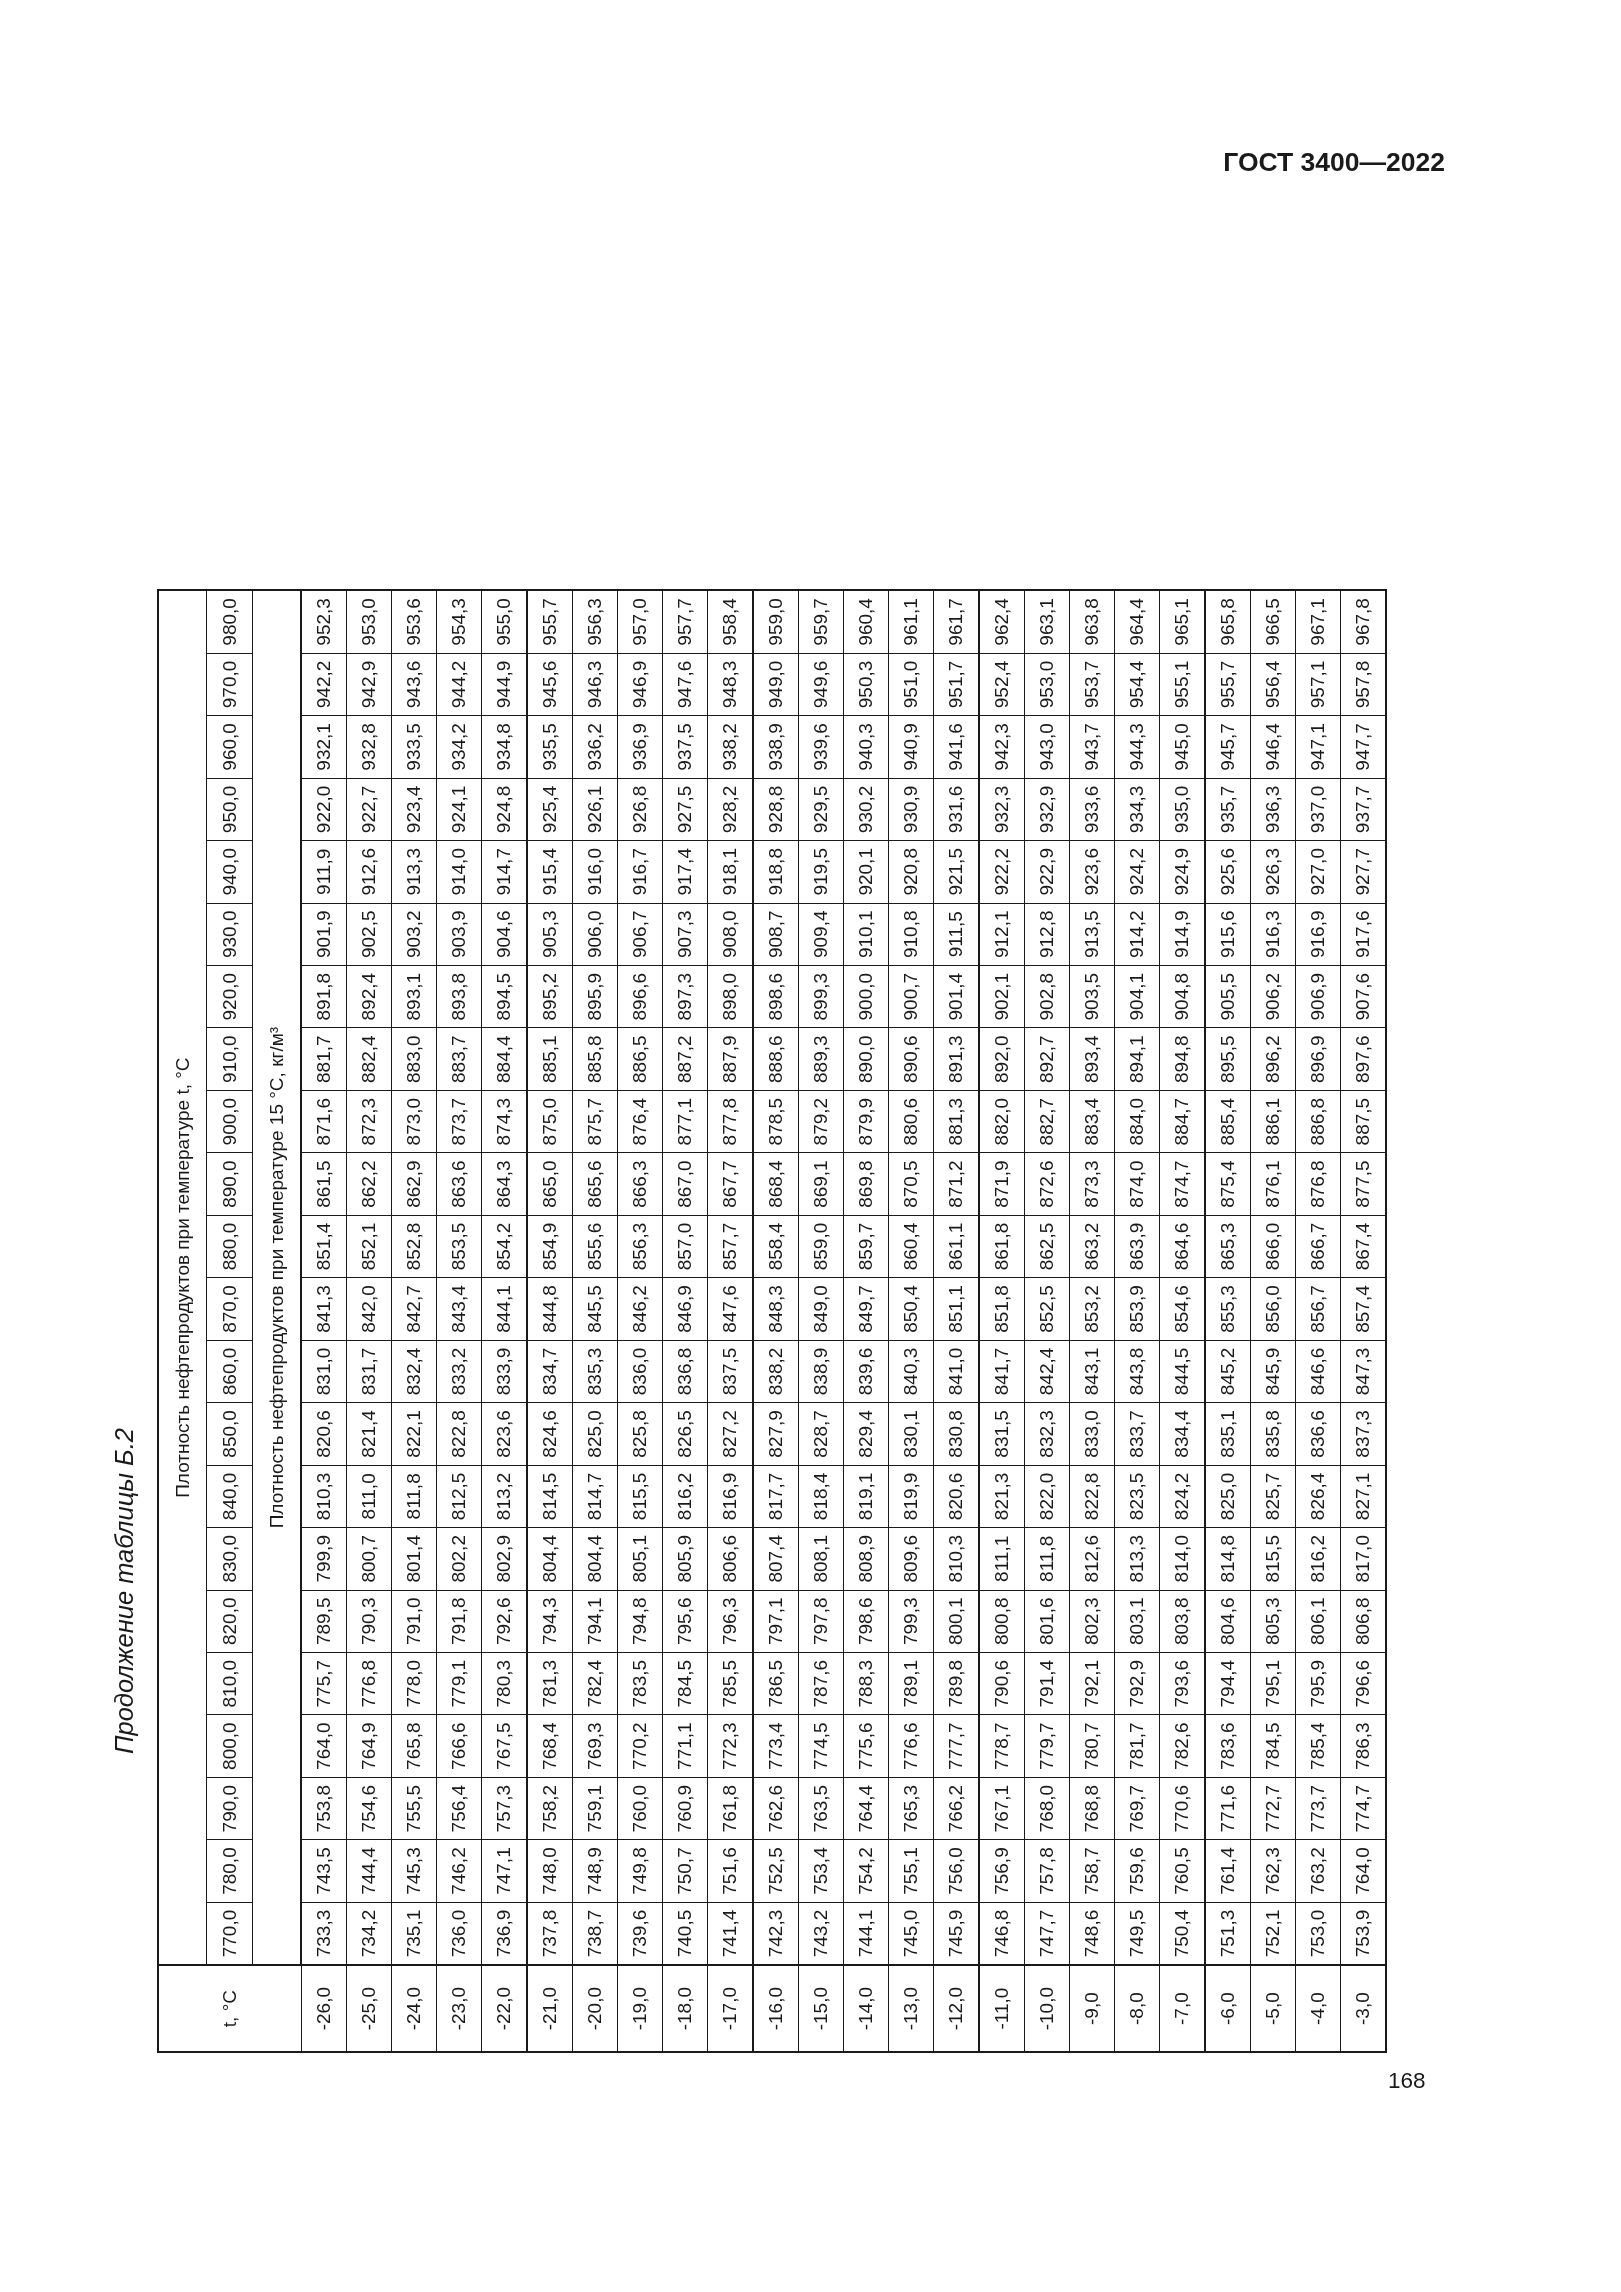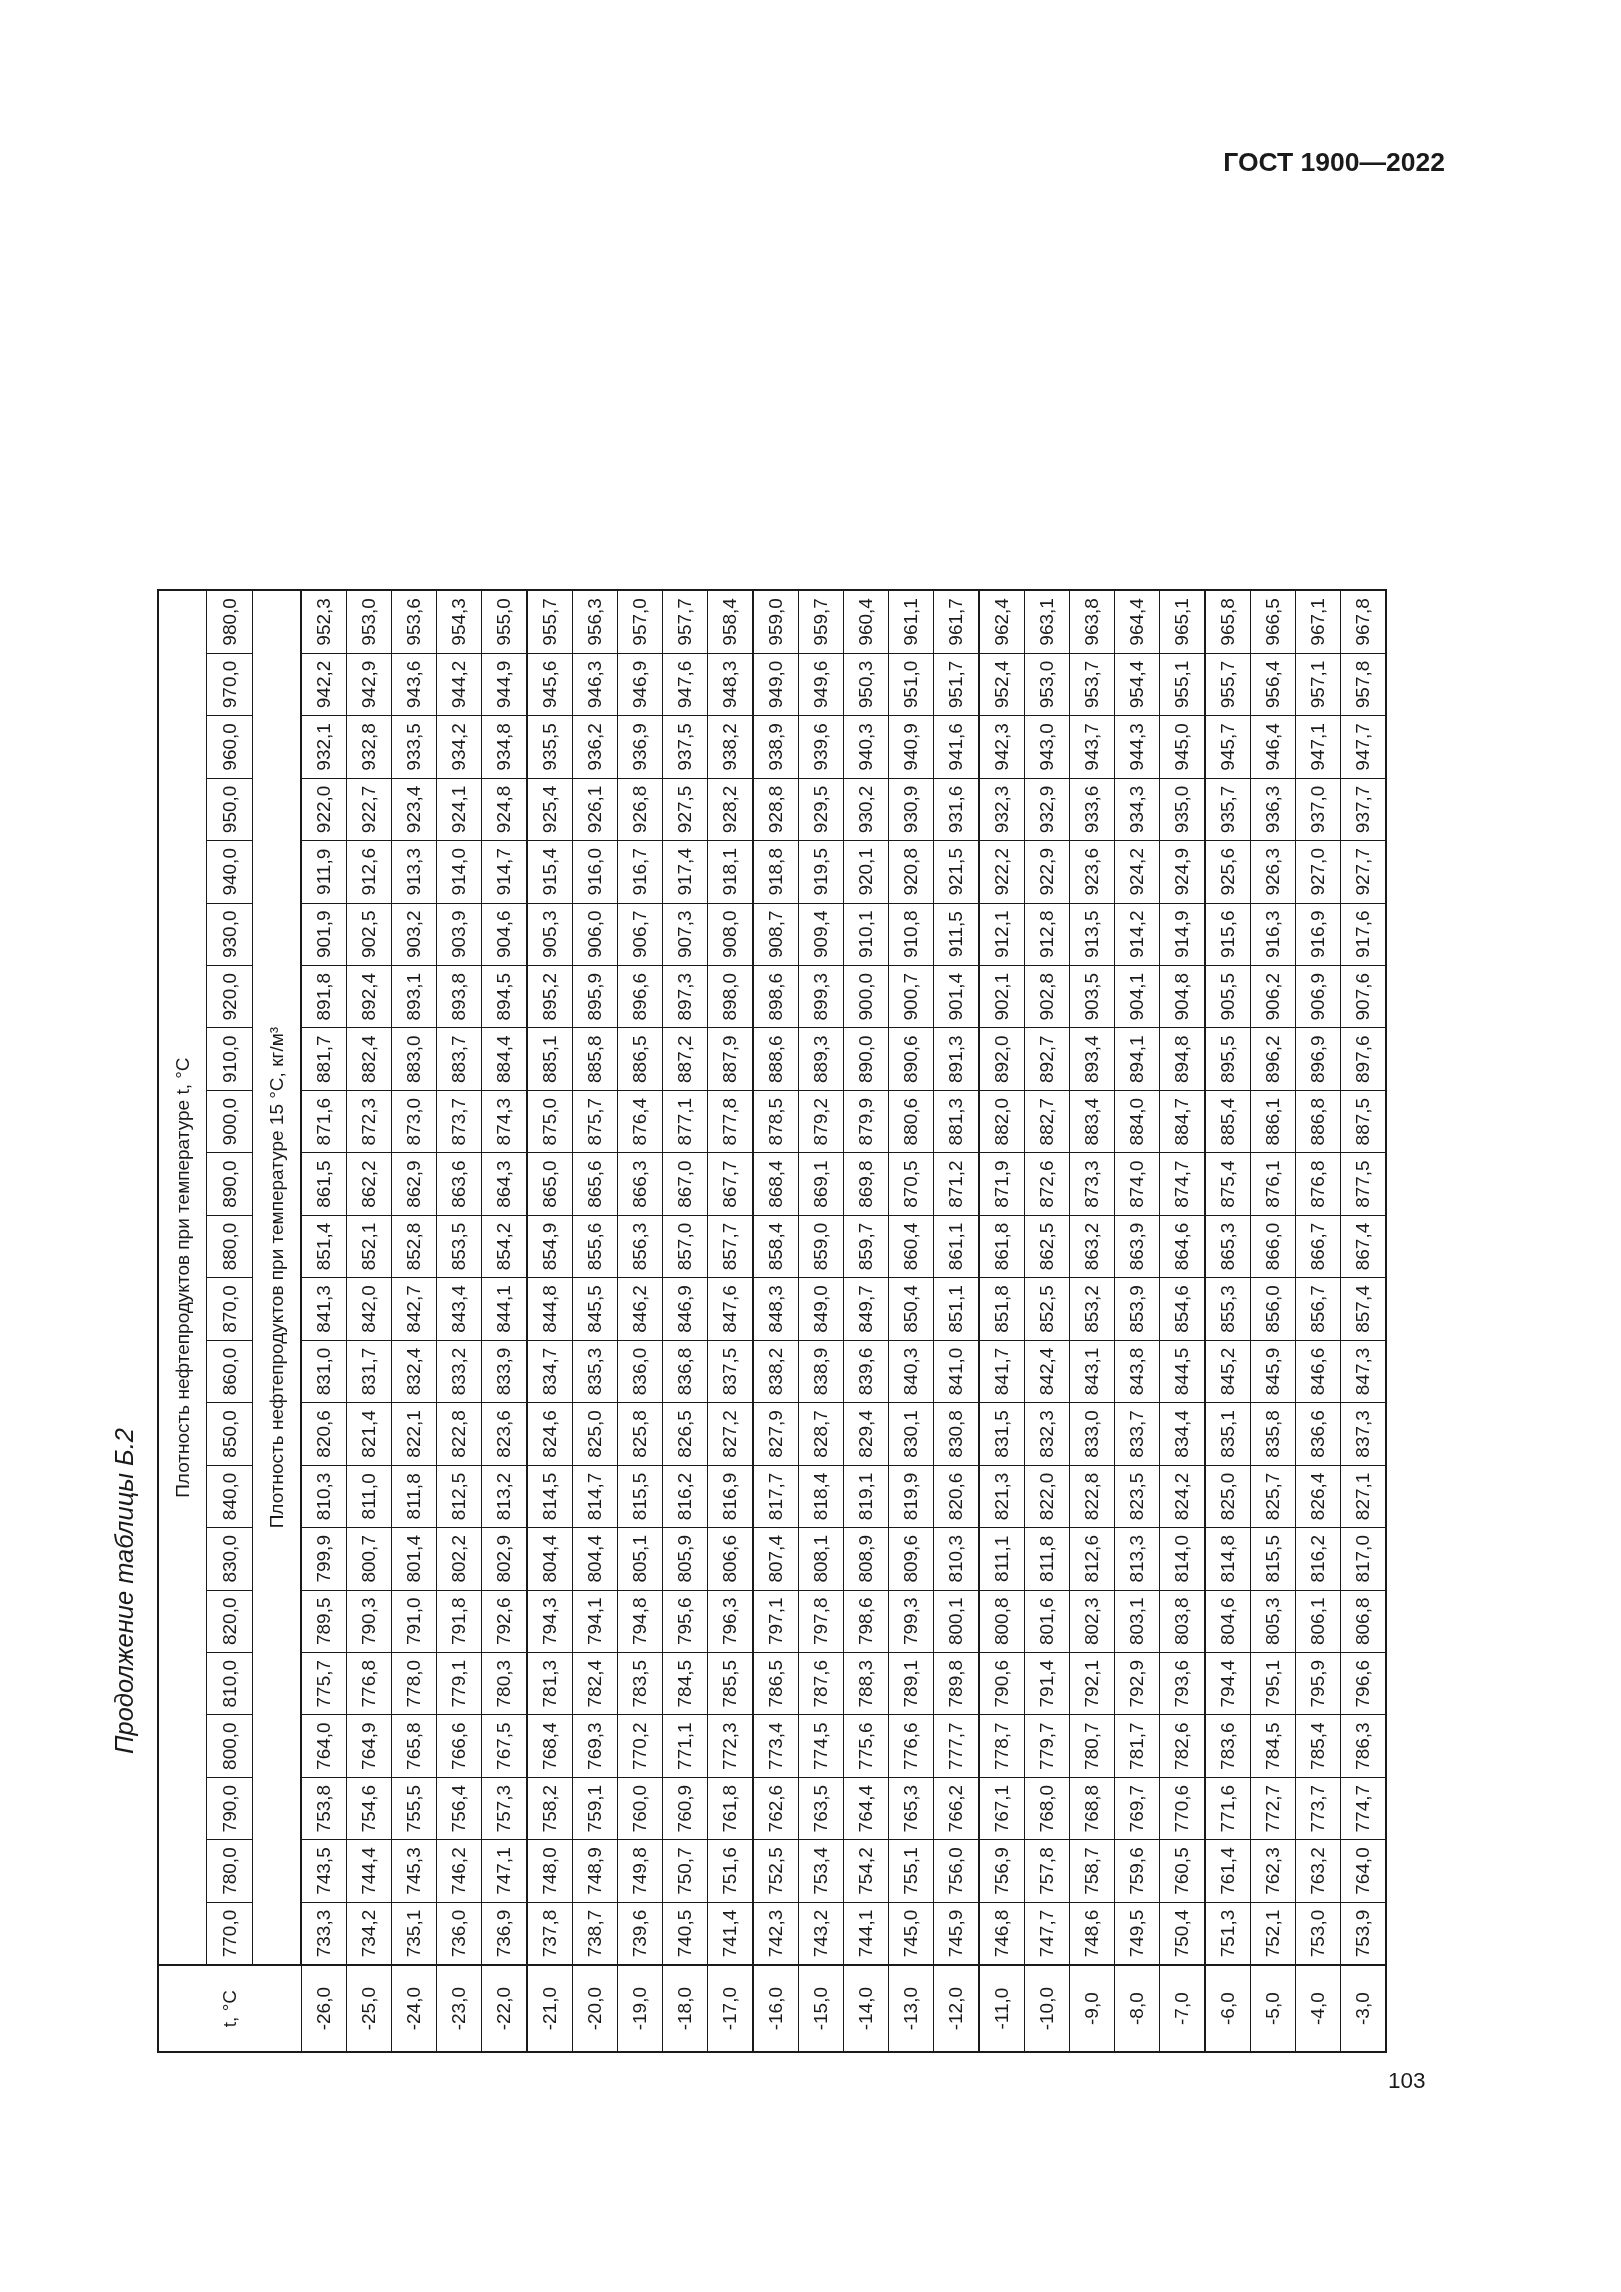--- a/index.html
+++ b/index.html
@@ -19,21 +19,21 @@
   .head-span { height: 47px; }
   tr.sub th { height: 47px; border-bottom: 2.9px double #1a1a1a; }
   td.tval { width: 131px; border-right: 2.9px solid #1a1a1a; }
   tbody td { width: 77px; height: 44px; }
   table { border: 2.9px solid #1a1a1a; }
   tr.g4 td { border-bottom: 2.9px solid #1a1a1a; }
 </style>
 </head>
 <body>
 
-<div class="doc-header">ГОСТ 1900—2022</div>
+<div class="doc-header">ГОСТ 3400—2022</div>
 
 <div class="caption-wrap">
   <div class="caption">Продолжение таблицы Б.2</div>
 </div>
 
 <div class="rot">
   <table>
     <thead>
       <tr>
         <th class="t-col" rowspan="3">t, °C</th>
@@ -665,14 +665,14 @@
           <td>927,7</td>
           <td>937,7</td>
           <td>947,7</td>
           <td>957,8</td>
           <td>967,8</td>
         </tr>
       </tbody>
   </table>
 </div>
 
-<div class="page-number">103</div>
+<div class="page-number">168</div>
 
 
 </body></html>

